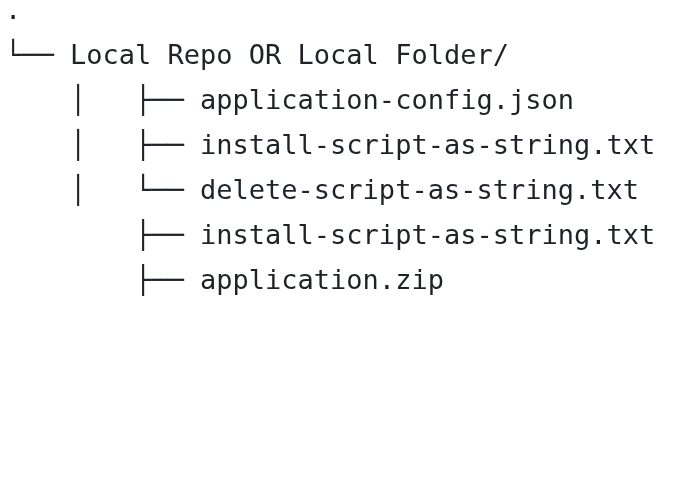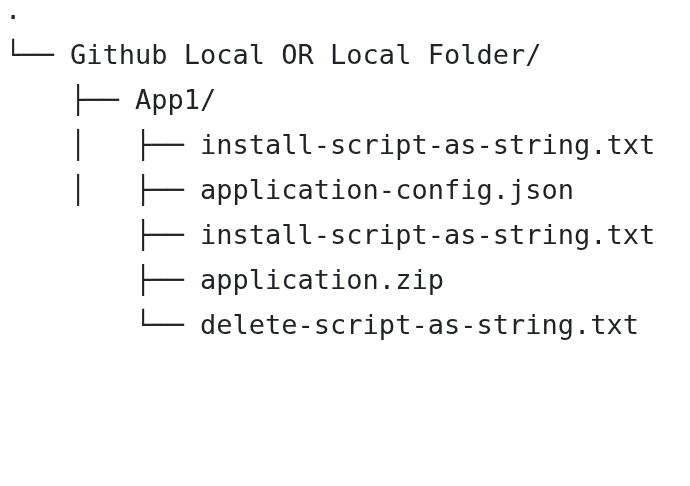--- a/index.html
+++ b/index.html
@@ -24,21 +24,20 @@
     white-space: pre;
     height: 45px;
   }
 </style>
 </head>
 <body>
 
 <main class="screen">
   <div class="tree">
     <div class="tree-line">.</div>
-    <div class="tree-line">└── Github Local OR Local Folder/</div>
-    <div class="tree-line">    ├── App1/</div>
+    <div class="tree-line">└── Local Repo OR Local Folder/</div>
+    <div class="tree-line">    │   ├── application-config.json</div>
     <div class="tree-line">    │   ├── install-script-as-string.txt</div>
-    <div class="tree-line">    │   ├── application-config.json</div>
+    <div class="tree-line">    │   └── delete-script-as-string.txt</div>
     <div class="tree-line">        ├── install-script-as-string.txt</div>
     <div class="tree-line">        ├── application.zip</div>
-    <div class="tree-line">        └── delete-script-as-string.txt</div>
   </div>
 </main>
 
 </body></html>

